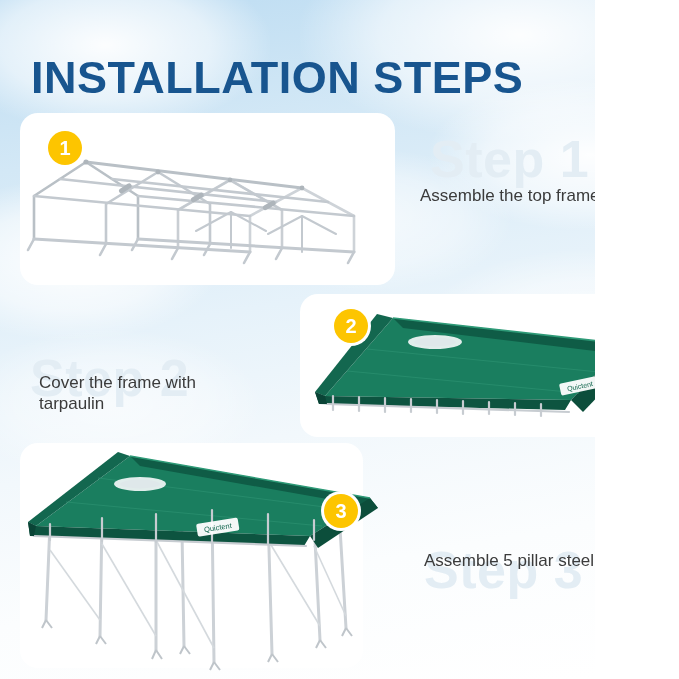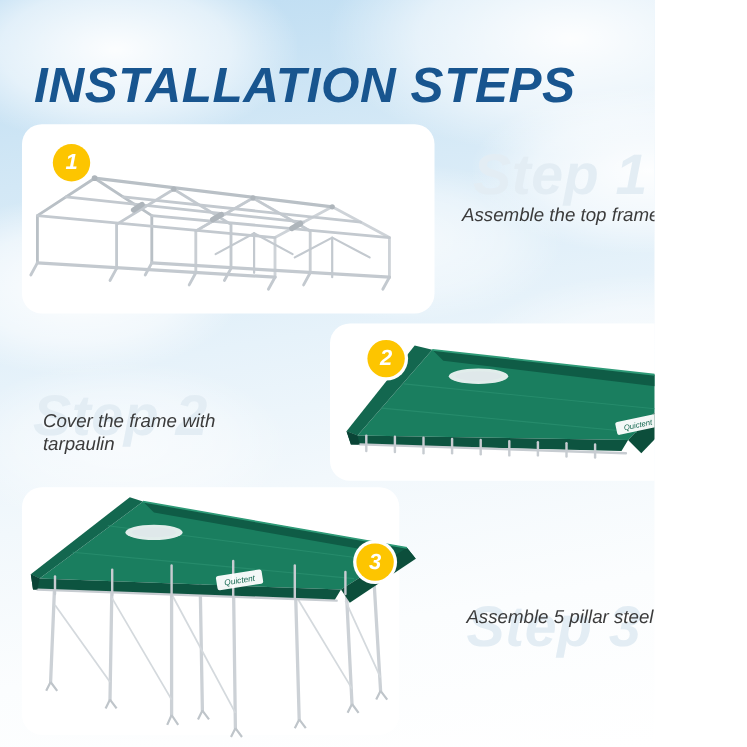--- a/index.html
+++ b/index.html
@@ -11,21 +11,20 @@
     height: 679px;
     font-family: "Liberation Sans", sans-serif;
     overflow: hidden;
   }
   .page {
     position: relative;
     width: 595px;
     height: 679px;
     background: linear-gradient(170deg, #bcdcf2 0%, #d3e8f6 22%, #e6f2fa 45%, #f2f8fc 62%, #fbfdfe 80%, #ffffff 100%);
     overflow: hidden;
-    font-style: italic;
   }
   
   .cloud {
     position: absolute;
     background: radial-gradient(ellipse at center, rgba(255,255,255,0.95) 0%, rgba(255,255,255,0.55) 45%, rgba(255,255,255,0) 72%);
     pointer-events: none;
   }
   .title {
     position: absolute;
     left: 31px;

